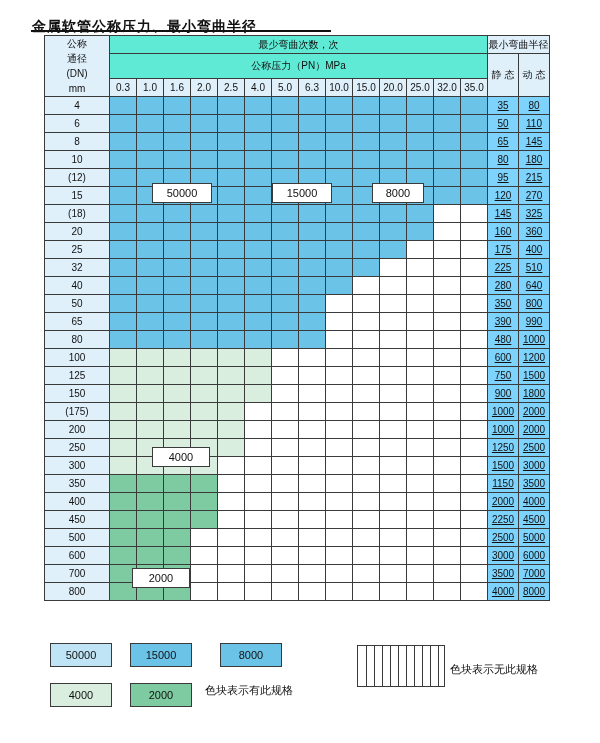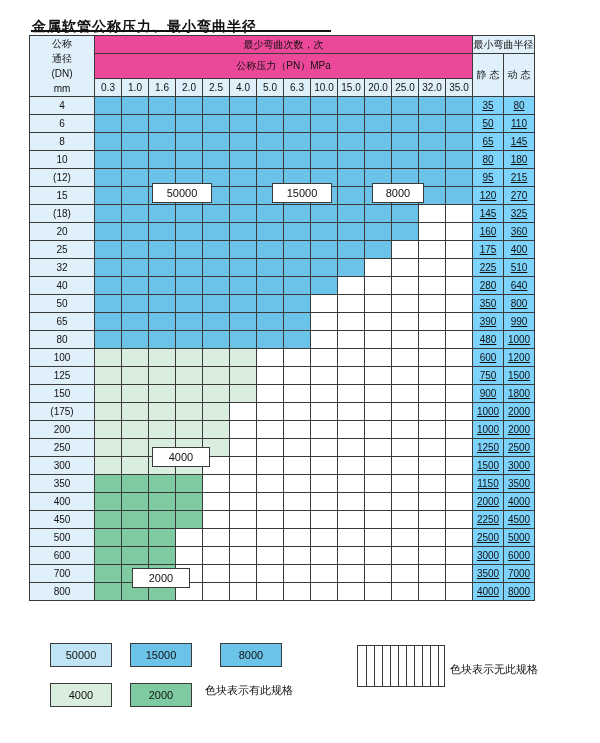--- a/index.html
+++ b/index.html
@@ -12,40 +12,40 @@
   .page{position:relative;width:600px;height:743px;}
   .title{
     position:absolute;left:32px;top:8px;
     font-family:"Liberation Serif","DejaVu Serif",serif;
     font-weight:bold;font-size:14px;letter-spacing:1px;margin-top:10px;
   }
   .title-underline{
     position:absolute;left:31px;top:30px;width:300px;height:2px;background:#111;
   }
   table.main{
-    position:absolute;left:29px;top:35px;
+    position:absolute;left:44px;top:35px;
     border-collapse:collapse;
     table-layout:fixed;
   }
   table.main td, table.main th{
     border:1px solid #3a3a3a;
     padding:0;margin:0;
     font-size:10px;font-weight:normal;
     text-align:center;vertical-align:middle;
     height:17px;
   }
   .hdr{background:#dff0fb;}
   .hdr-dn{width:64px;}
   .colw{width:26px;}
   .rw{width:30px;}
   .dn-cell{background:#dff0fb;font-size:11px;height:17px;}
   .dn-head{
     background:#dff0fb;font-size:11px;line-height:15px;
   }
-  .spanhead{background:#ec4899;font-size:11px;height:20px;}
+  .spanhead{background:#5eead4;font-size:11px;height:20px;}
   .pncol{background:#dff0fb;font-size:9.5px;height:18px;}
   .radhead{background:#dff0fb;font-size:11px;}
   .radsub{background:#dff0fb;font-size:10px;height:18px;}
   .val{background:#7dd3fc;font-size:10px;text-decoration:underline;}
   
   .c-blue{background:#6cc3e8;}
   .c-lblue{background:#bfe4f5;}
   .c-green{background:#7ecba1;}
   .c-lgreen{background:#d9eedf;}
   .c-white{background:#ffffff;}

